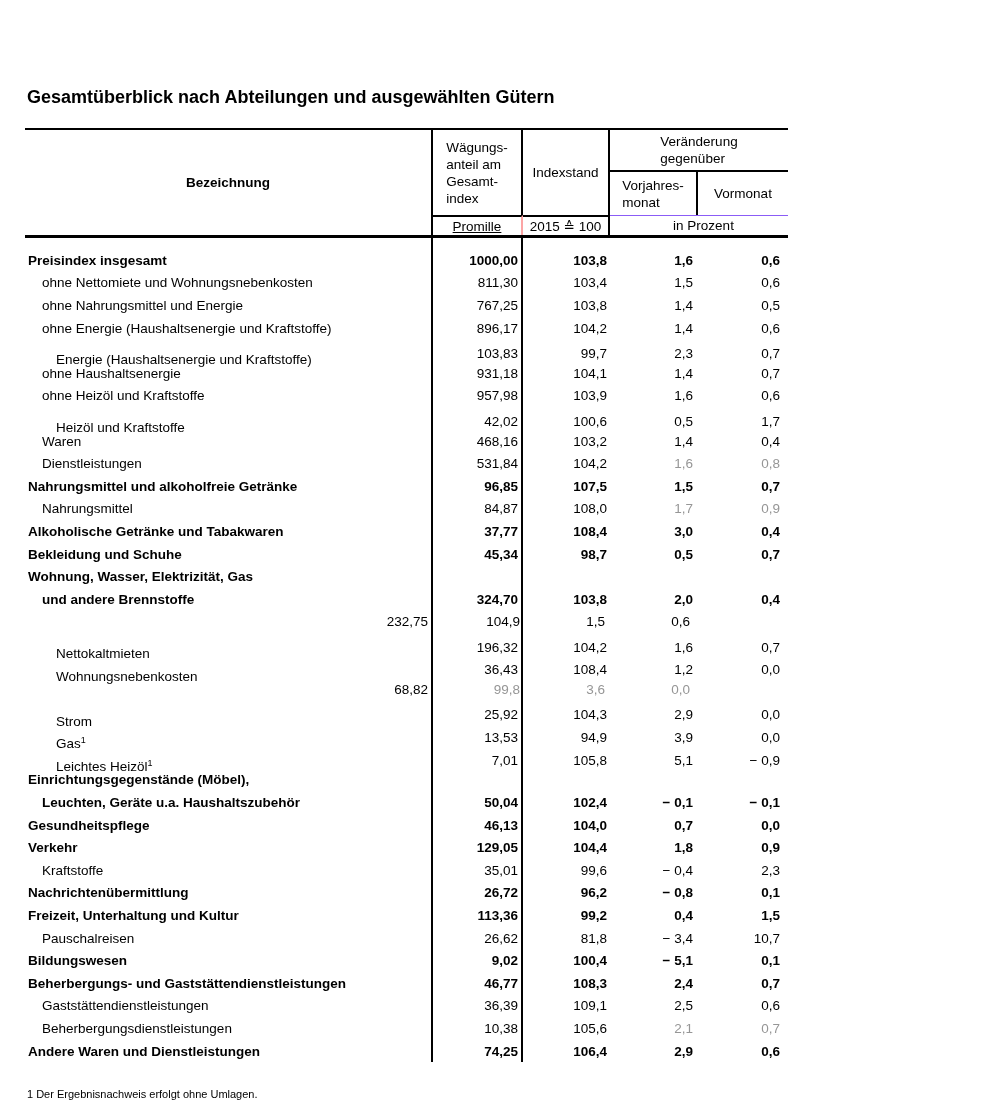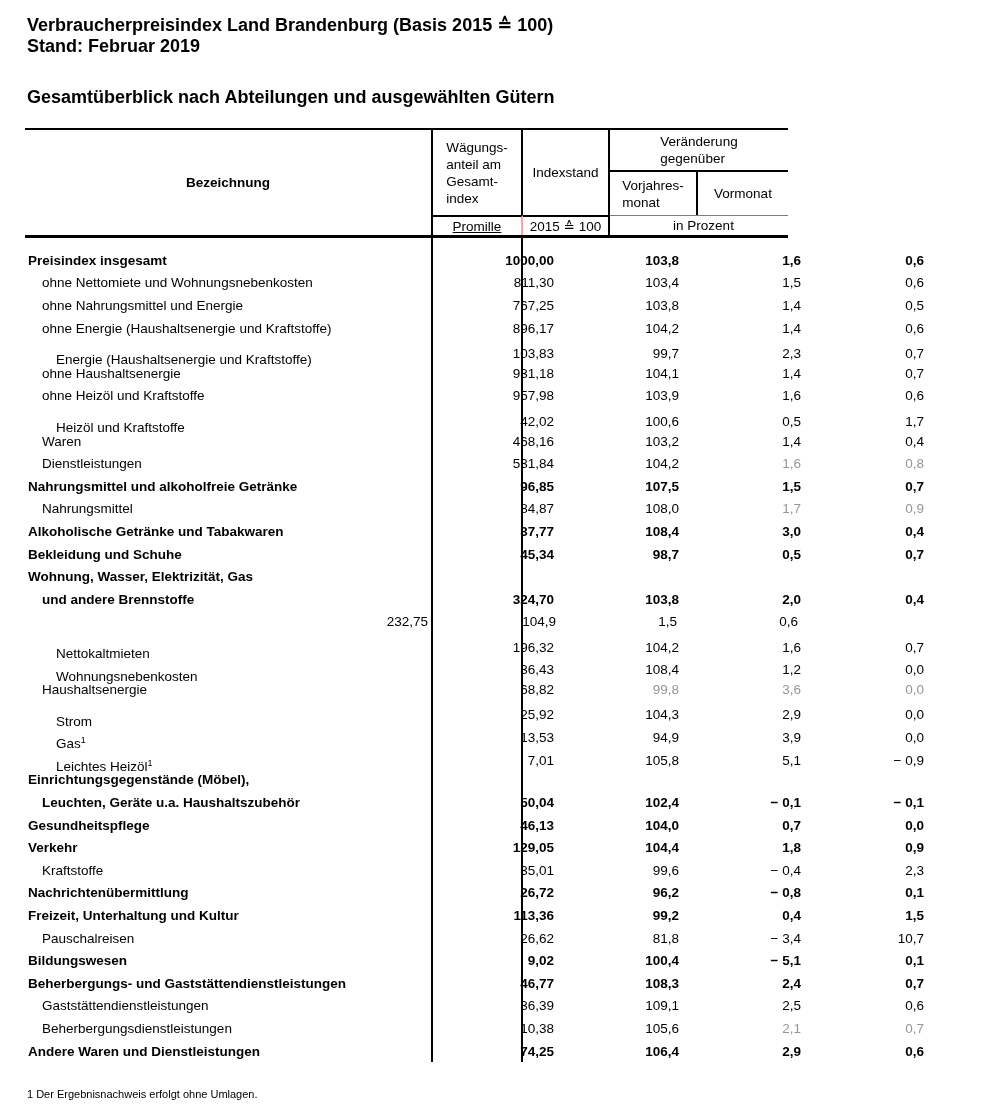--- a/index.html
+++ b/index.html
@@ -36,45 +36,41 @@
   .u-change { grid-area:3/4/4/6; border-top:1px solid #8b5cf6;padding-left:9px; }
 
   
   .tbody { position:relative; padding-top:11px; }
   .vline { position:absolute; top:0; bottom:0; width:2px; background:#000; }
   .vl1 { left:406px; }
   .vl2 { left:496px; }
   .trow {
     display:grid;
     grid-template-columns:408px 90px 87px 88px 90px;
-    height:22.6px; align-items:center;gap:36px;
+    height:22.6px; align-items:center;
   }
   .trow.bold { font-weight:bold; }
   .c-name { padding-left:3px; white-space:nowrap; box-sizing:border-box; }
   .c-name.ind1 { padding-left:17px; }
   .c-name.ind2 { padding-left:31px;margin-top:13px; }
   .c-num { text-align:right; box-sizing:border-box; white-space:nowrap; }
   .c-w { padding-right:5px; }
   .c-i { padding-right:3px; }
   .c-y { padding-right:5px; }
   .c-m { padding-right:8px; }
   .muted { color:#969696; }
   sup { font-size:9px; line-height:0; vertical-align:super; }
 
   .footnote { position:absolute; left:27px; top:1088px; font-size:11px; white-space:nowrap; }
 </style>
 </head>
 <body>
 
 <div class="page">
 
-  <div class="titles">
-    <div class="title-line">Verbraucherpreisindex Land Brandenburg (Basis 2015 ≙ 100)</div>
-    <div class="title-line">Stand: Februar 2019</div>
-  </div>
 
   <div class="subtitle">Gesamtüberblick nach Abteilungen und ausgewählten Gütern</div>
 
   <div class="table">
     <div class="thead">
       <div class="h-name">Bezeichnung</div>
       <div class="h-weight">Wägungs-
 anteil am
 Gesamt-
 index</div>
@@ -219,21 +215,20 @@
           <div class="c-num c-m">0,7</div>
         </div>
         <div class="trow">
           <div class="c-name ind2">Wohnungsnebenkosten</div>
           <div class="c-num c-w">36,43</div>
           <div class="c-num c-i">108,4</div>
           <div class="c-num c-y">1,2</div>
           <div class="c-num c-m">0,0</div>
         </div>
         <div class="trow">
-          <div class="c-name ind1">Haushaltsenergie</div>
           <div class="c-num c-w">68,82</div>
           <div class="c-num c-i muted">99,8</div>
           <div class="c-num c-y muted">3,6</div>
           <div class="c-num c-m muted">0,0</div>
         </div>
         <div class="trow">
           <div class="c-name ind2">Strom</div>
           <div class="c-num c-w">25,92</div>
           <div class="c-num c-i">104,3</div>
           <div class="c-num c-y">2,9</div>

